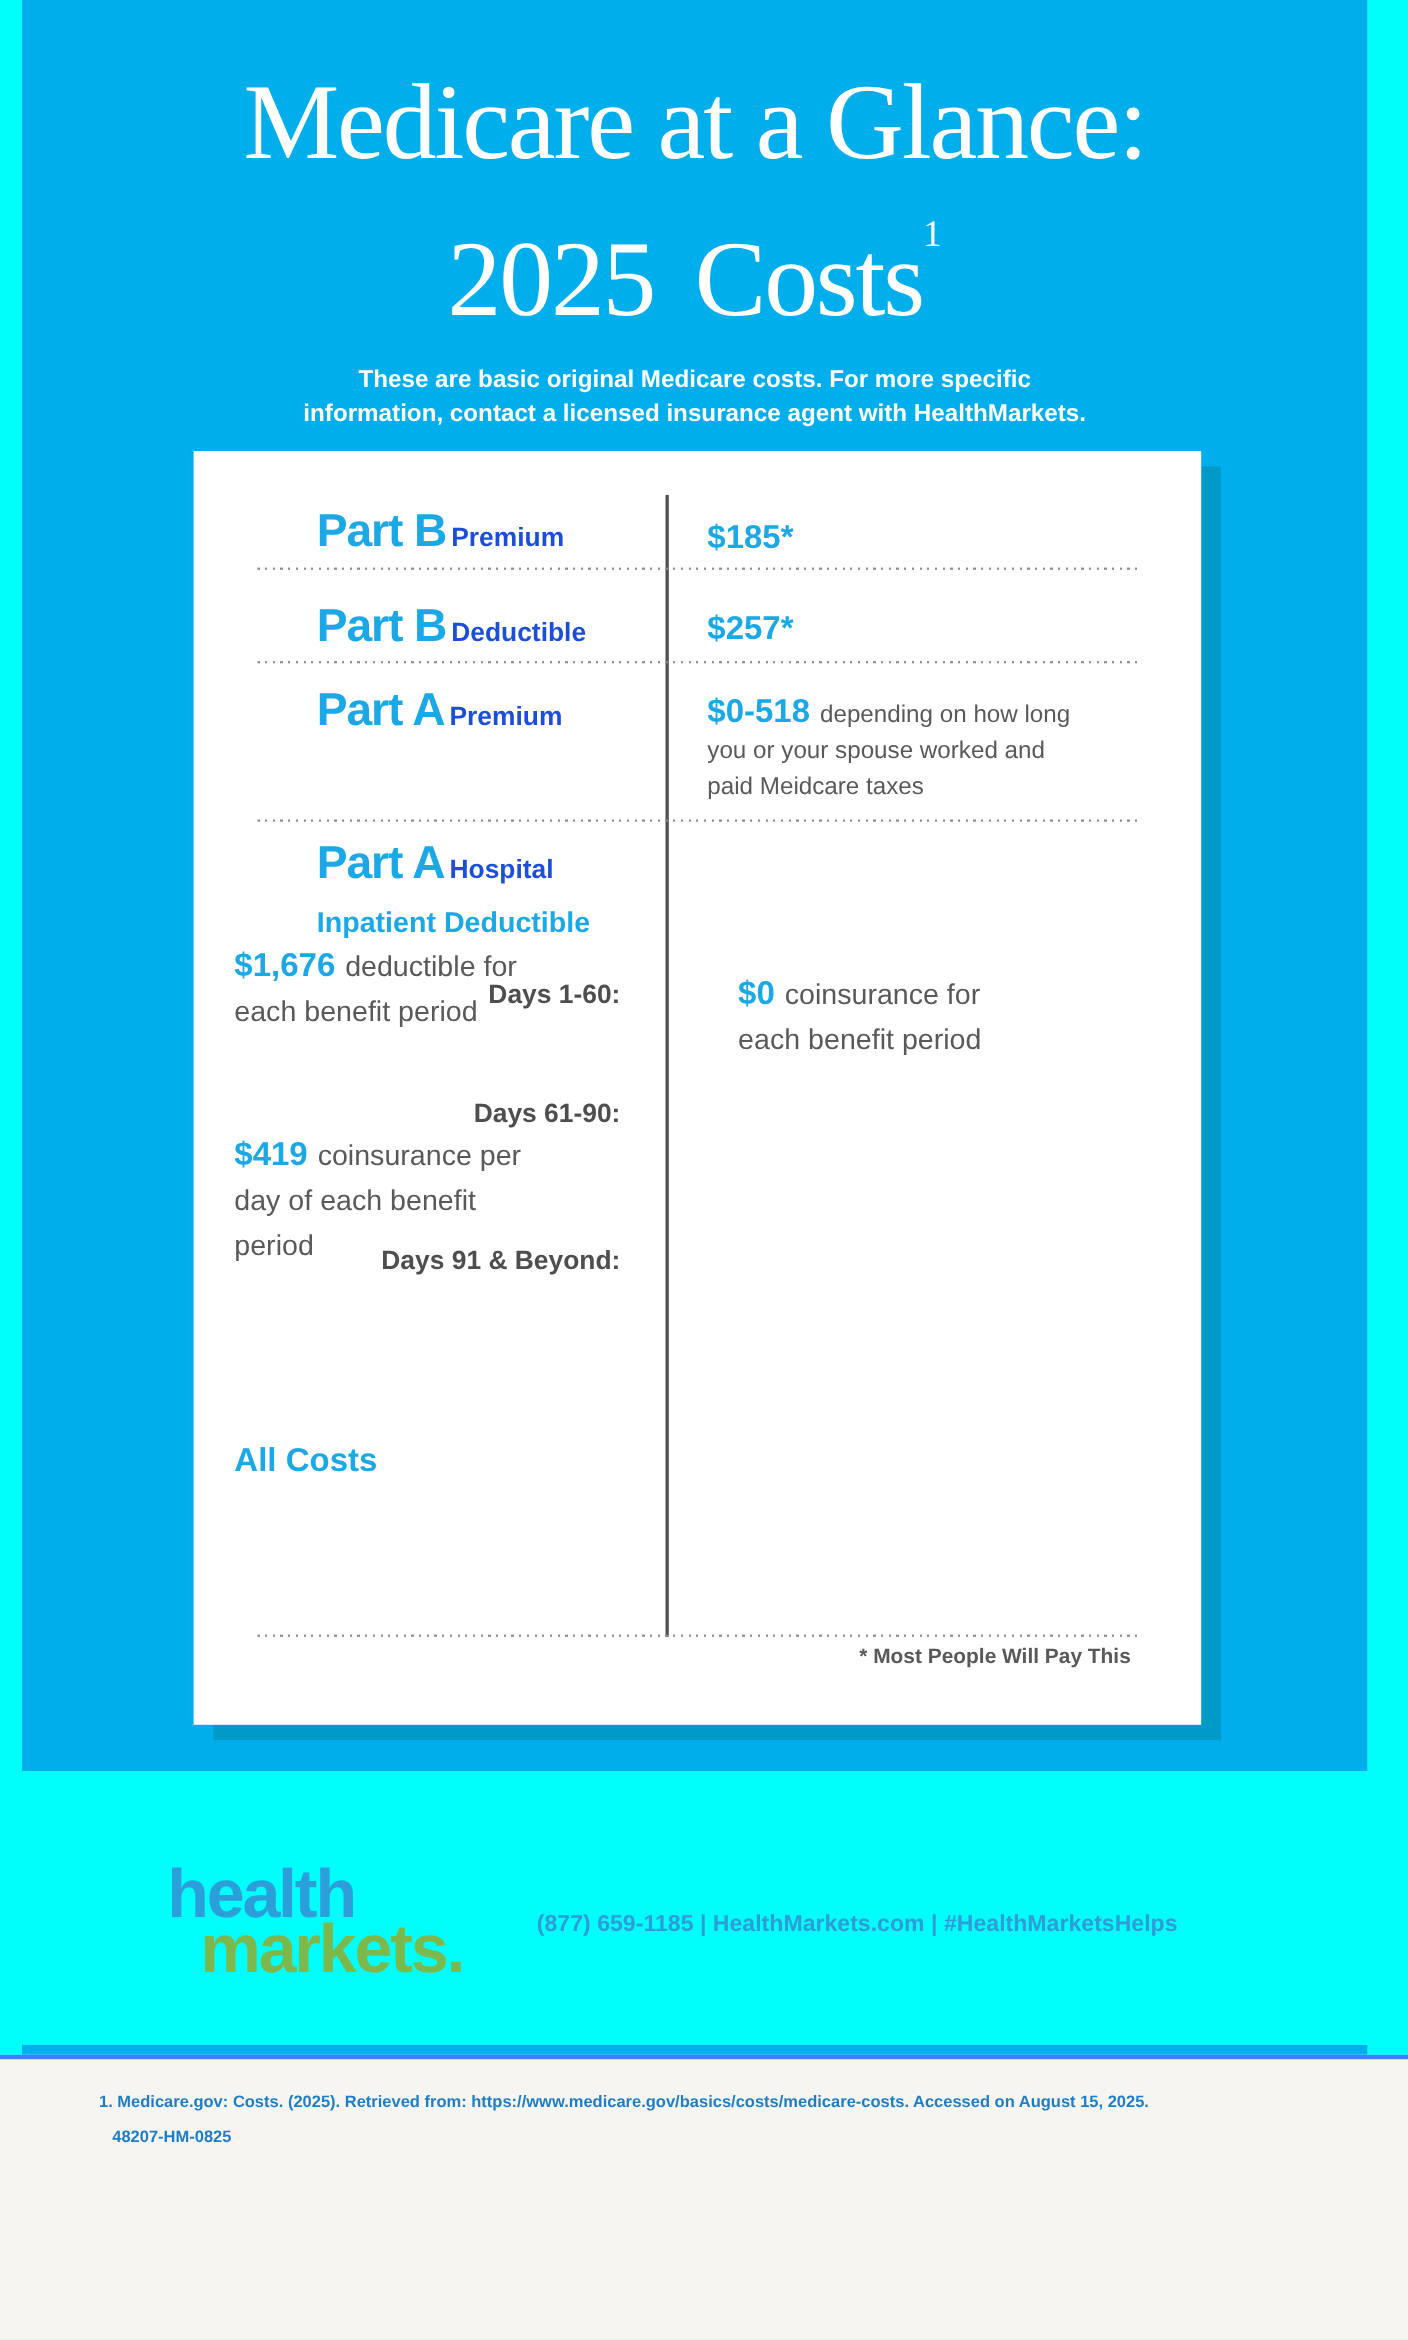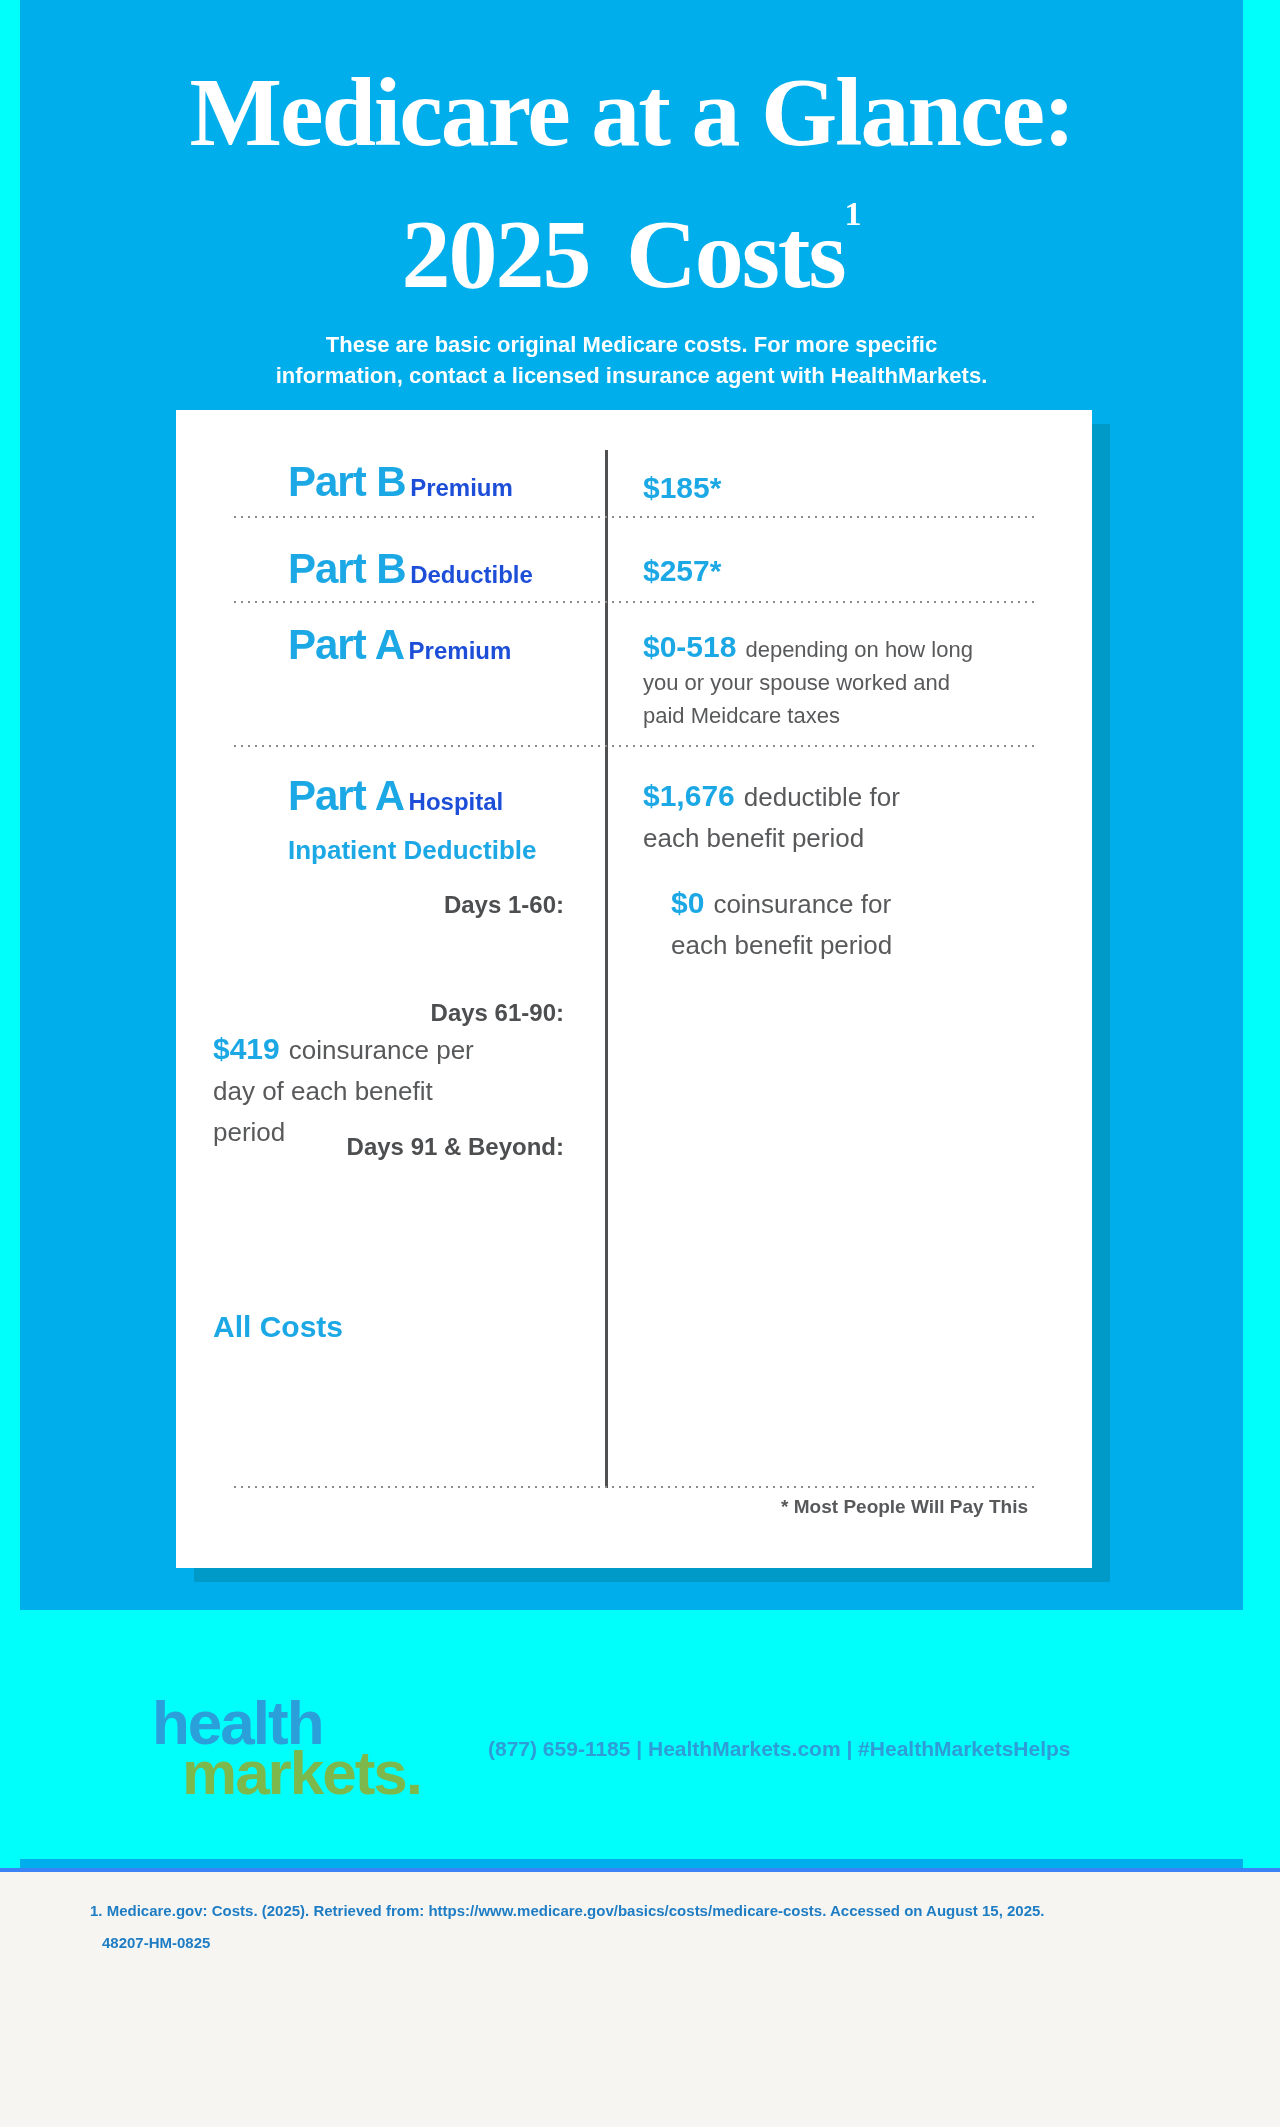--- a/index.html
+++ b/index.html
@@ -1,36 +1,36 @@
 <!DOCTYPE html>
 <html><head>
 <meta charset="utf-8">
 <style>
   html,body{margin:0;padding:0;}
   body{font-family:"Liberation Sans", sans-serif;}
   .page{position:relative;width:1280px;height:2127px;background:#00FFFB;overflow:hidden;}
 
   
   .blue-panel{position:absolute;left:20px;top:0;width:1223px;height:1610px;background:#00AEEB;text-align:center;}
-  .title{margin:0;padding-top:62px;color:#ffffff;font-family:"Liberation Serif", serif;font-weight:700;
+  .title{margin:0;padding-top:62px;color:#ffffff;font-family:"Liberation Serif", serif;font-weight:400;
          font-size:98px;line-height:101px;letter-spacing:-2px;}
   .title .tline2{word-spacing:14px;}
   .title sup{font-size:34px;vertical-align:62px;letter-spacing:0;}
   .subtitle{margin:24px 0 0 0;color:#ffffff;font-size:22px;line-height:31px;font-weight:700;}
 
   
   .card{position:absolute;left:176px;top:410px;width:916px;height:1158px;background:#ffffff;
         box-shadow:18px 14px 0 0 #009AC9;}
   .vdivider{position:absolute;left:429px;top:40px;width:3px;height:1038px;background:#4F5052;}
   .sep{position:absolute;left:58px;right:56px;height:2px;
        background-image:repeating-linear-gradient(90deg,#8b8b8b 0 2px,transparent 2px 7px);}
   .sep0{top:106px;} .sep1{top:191px;} .sep2{top:335px;} .sep3{top:1076px;}
 
   .row{position:absolute;left:0;width:100%;display:flex;}
-  .r0{top:49px;} .r1{top:136px;} .r2{top:212px;} .r3{top:363px;}
+  .r0{top:49px;} .r1{top:136px;} .r2{top:212px;} .r3{top:351px;flex-direction:column;}
   .r4{top:474px;gap:28px;} .r5{top:582px;flex-direction:column;} .r6{top:716px;} .r7{top:898px;}
 
   .lbl{width:430px;box-sizing:border-box;flex:none;}
   .lbl.main{padding-left:112px;text-align:left;}
   .lbl.right{padding-right:42px;padding-top:4px;text-align:right;}
   .big{color:#1BA8E5;font-weight:700;font-size:42px;line-height:46px;letter-spacing:-1px;}
   .sub{color:#1d4ed8;font-weight:700;font-size:24px;}
   .sub2{color:#1BA8E5;font-weight:700;font-size:26px;margin-top:16px;}
   .rl{color:#4D4E50;font-weight:700;font-size:24px;line-height:34px;display:inline-block;}
   .r7 .rl{max-width:200px;font-size:25px;line-height:36px;}

